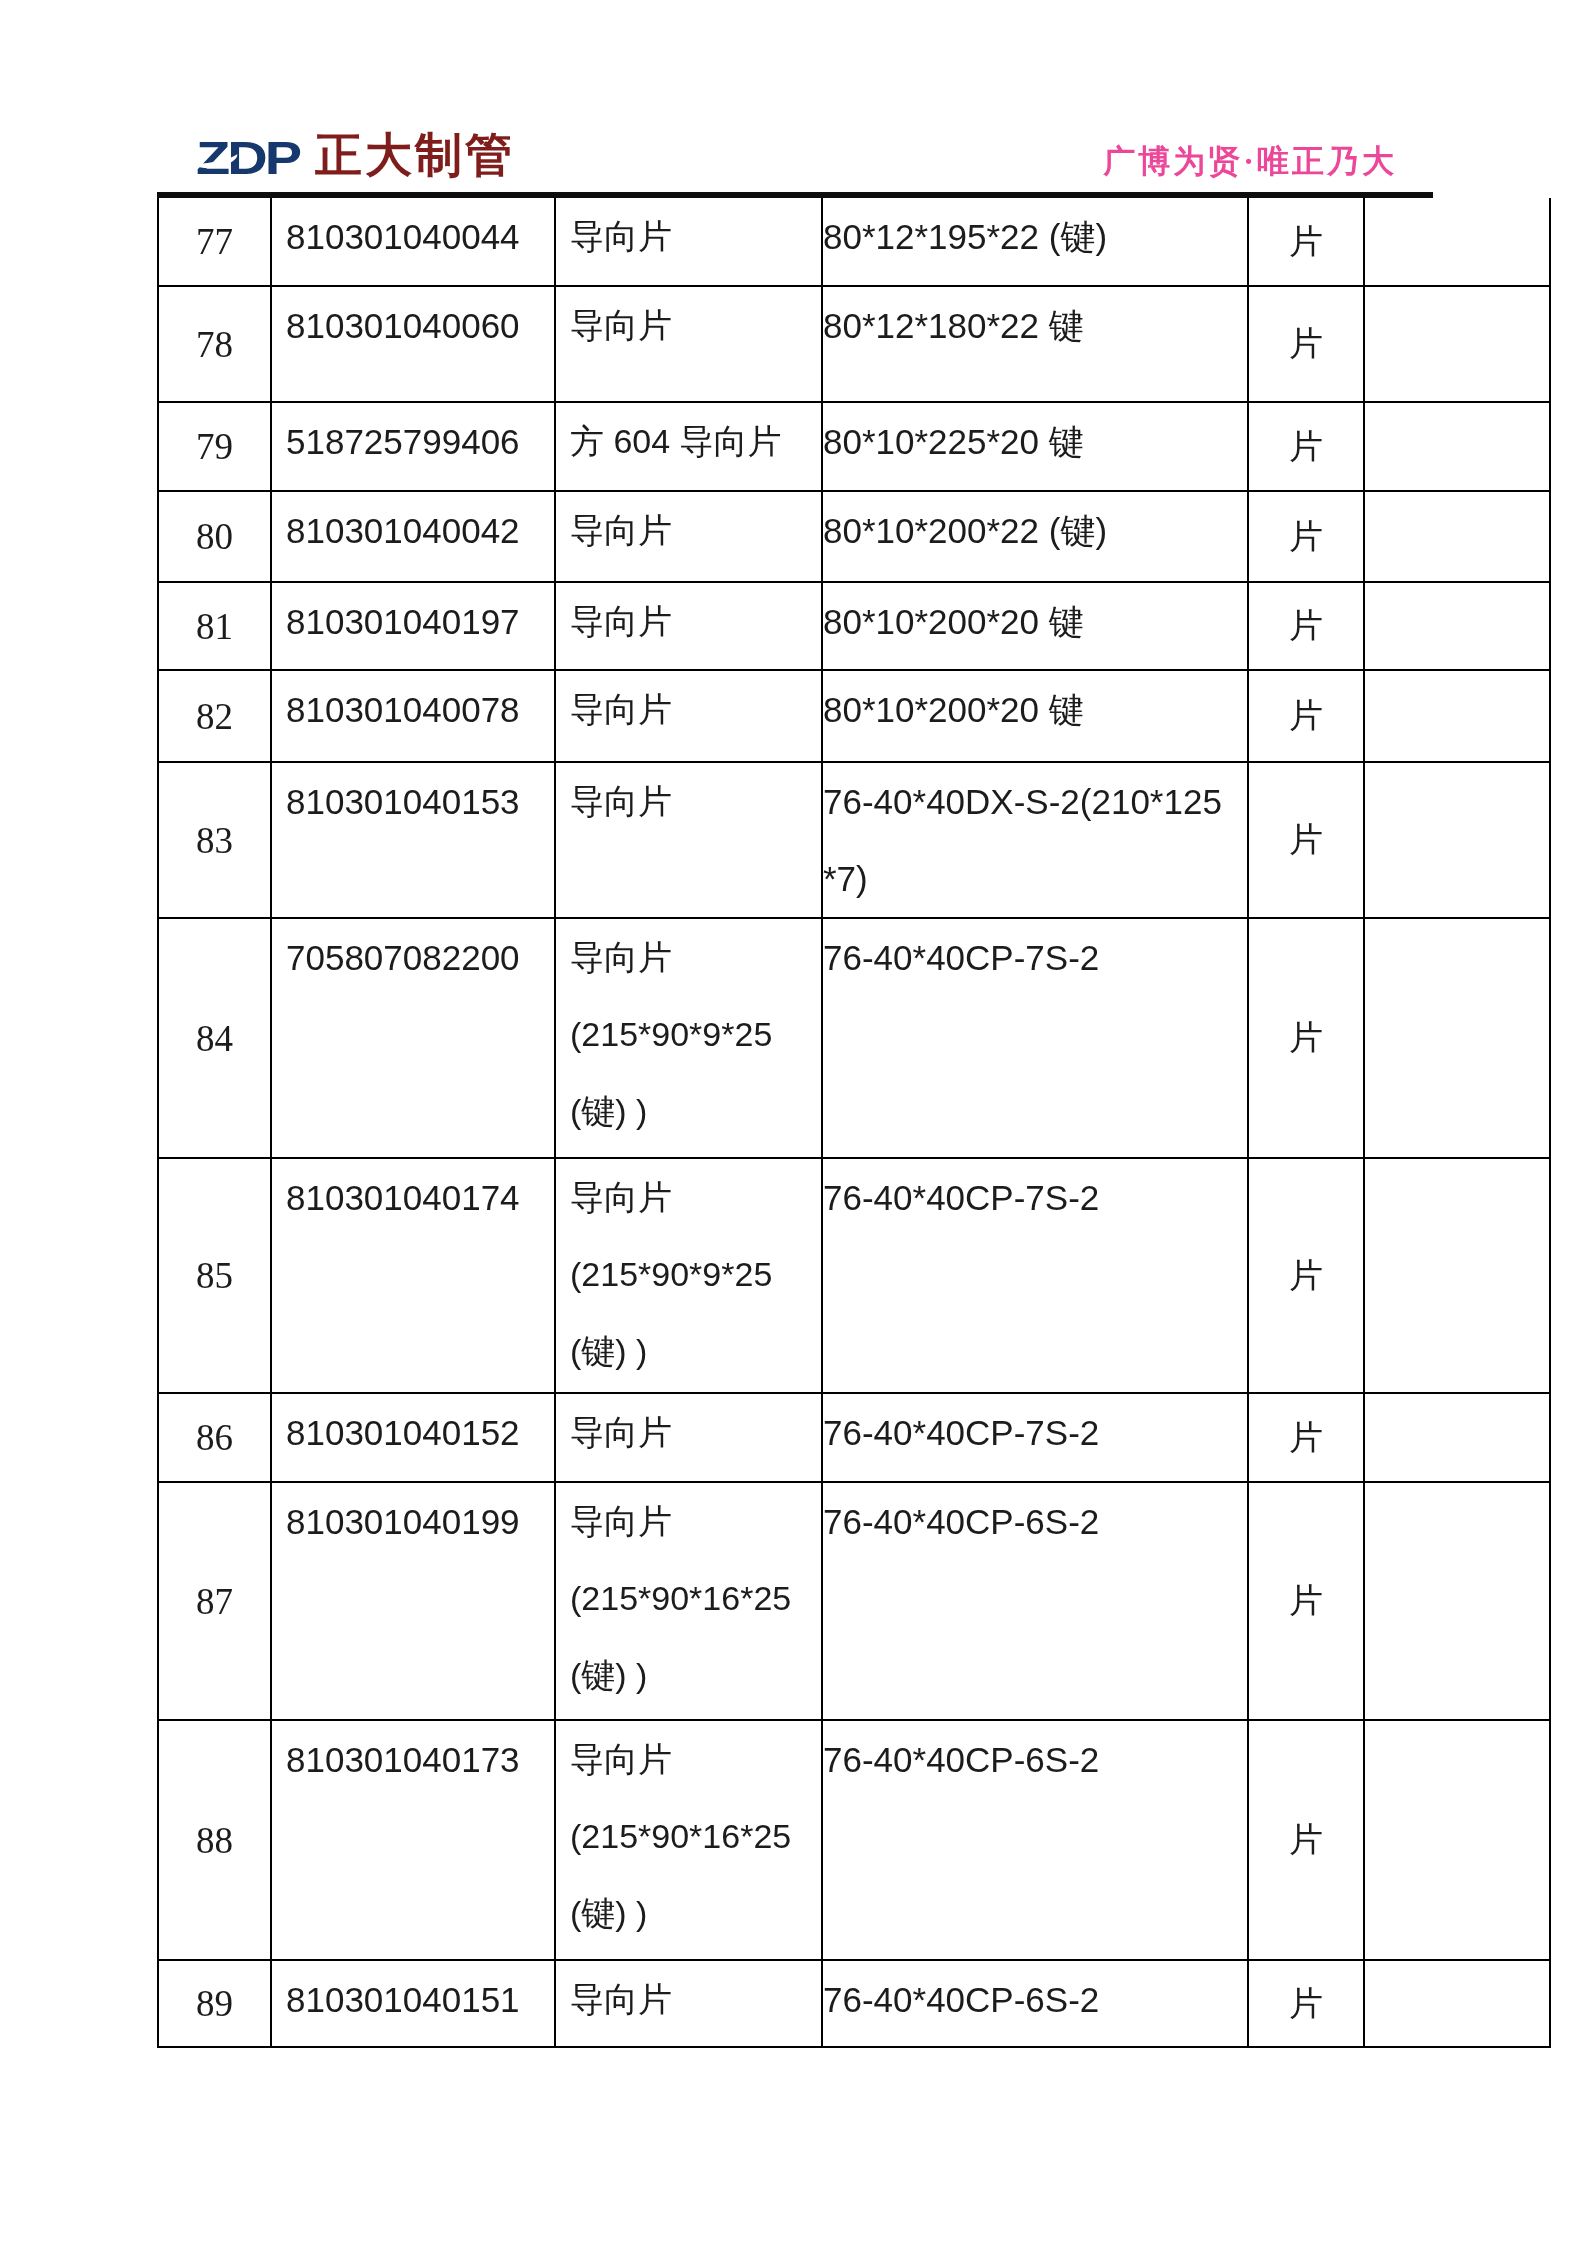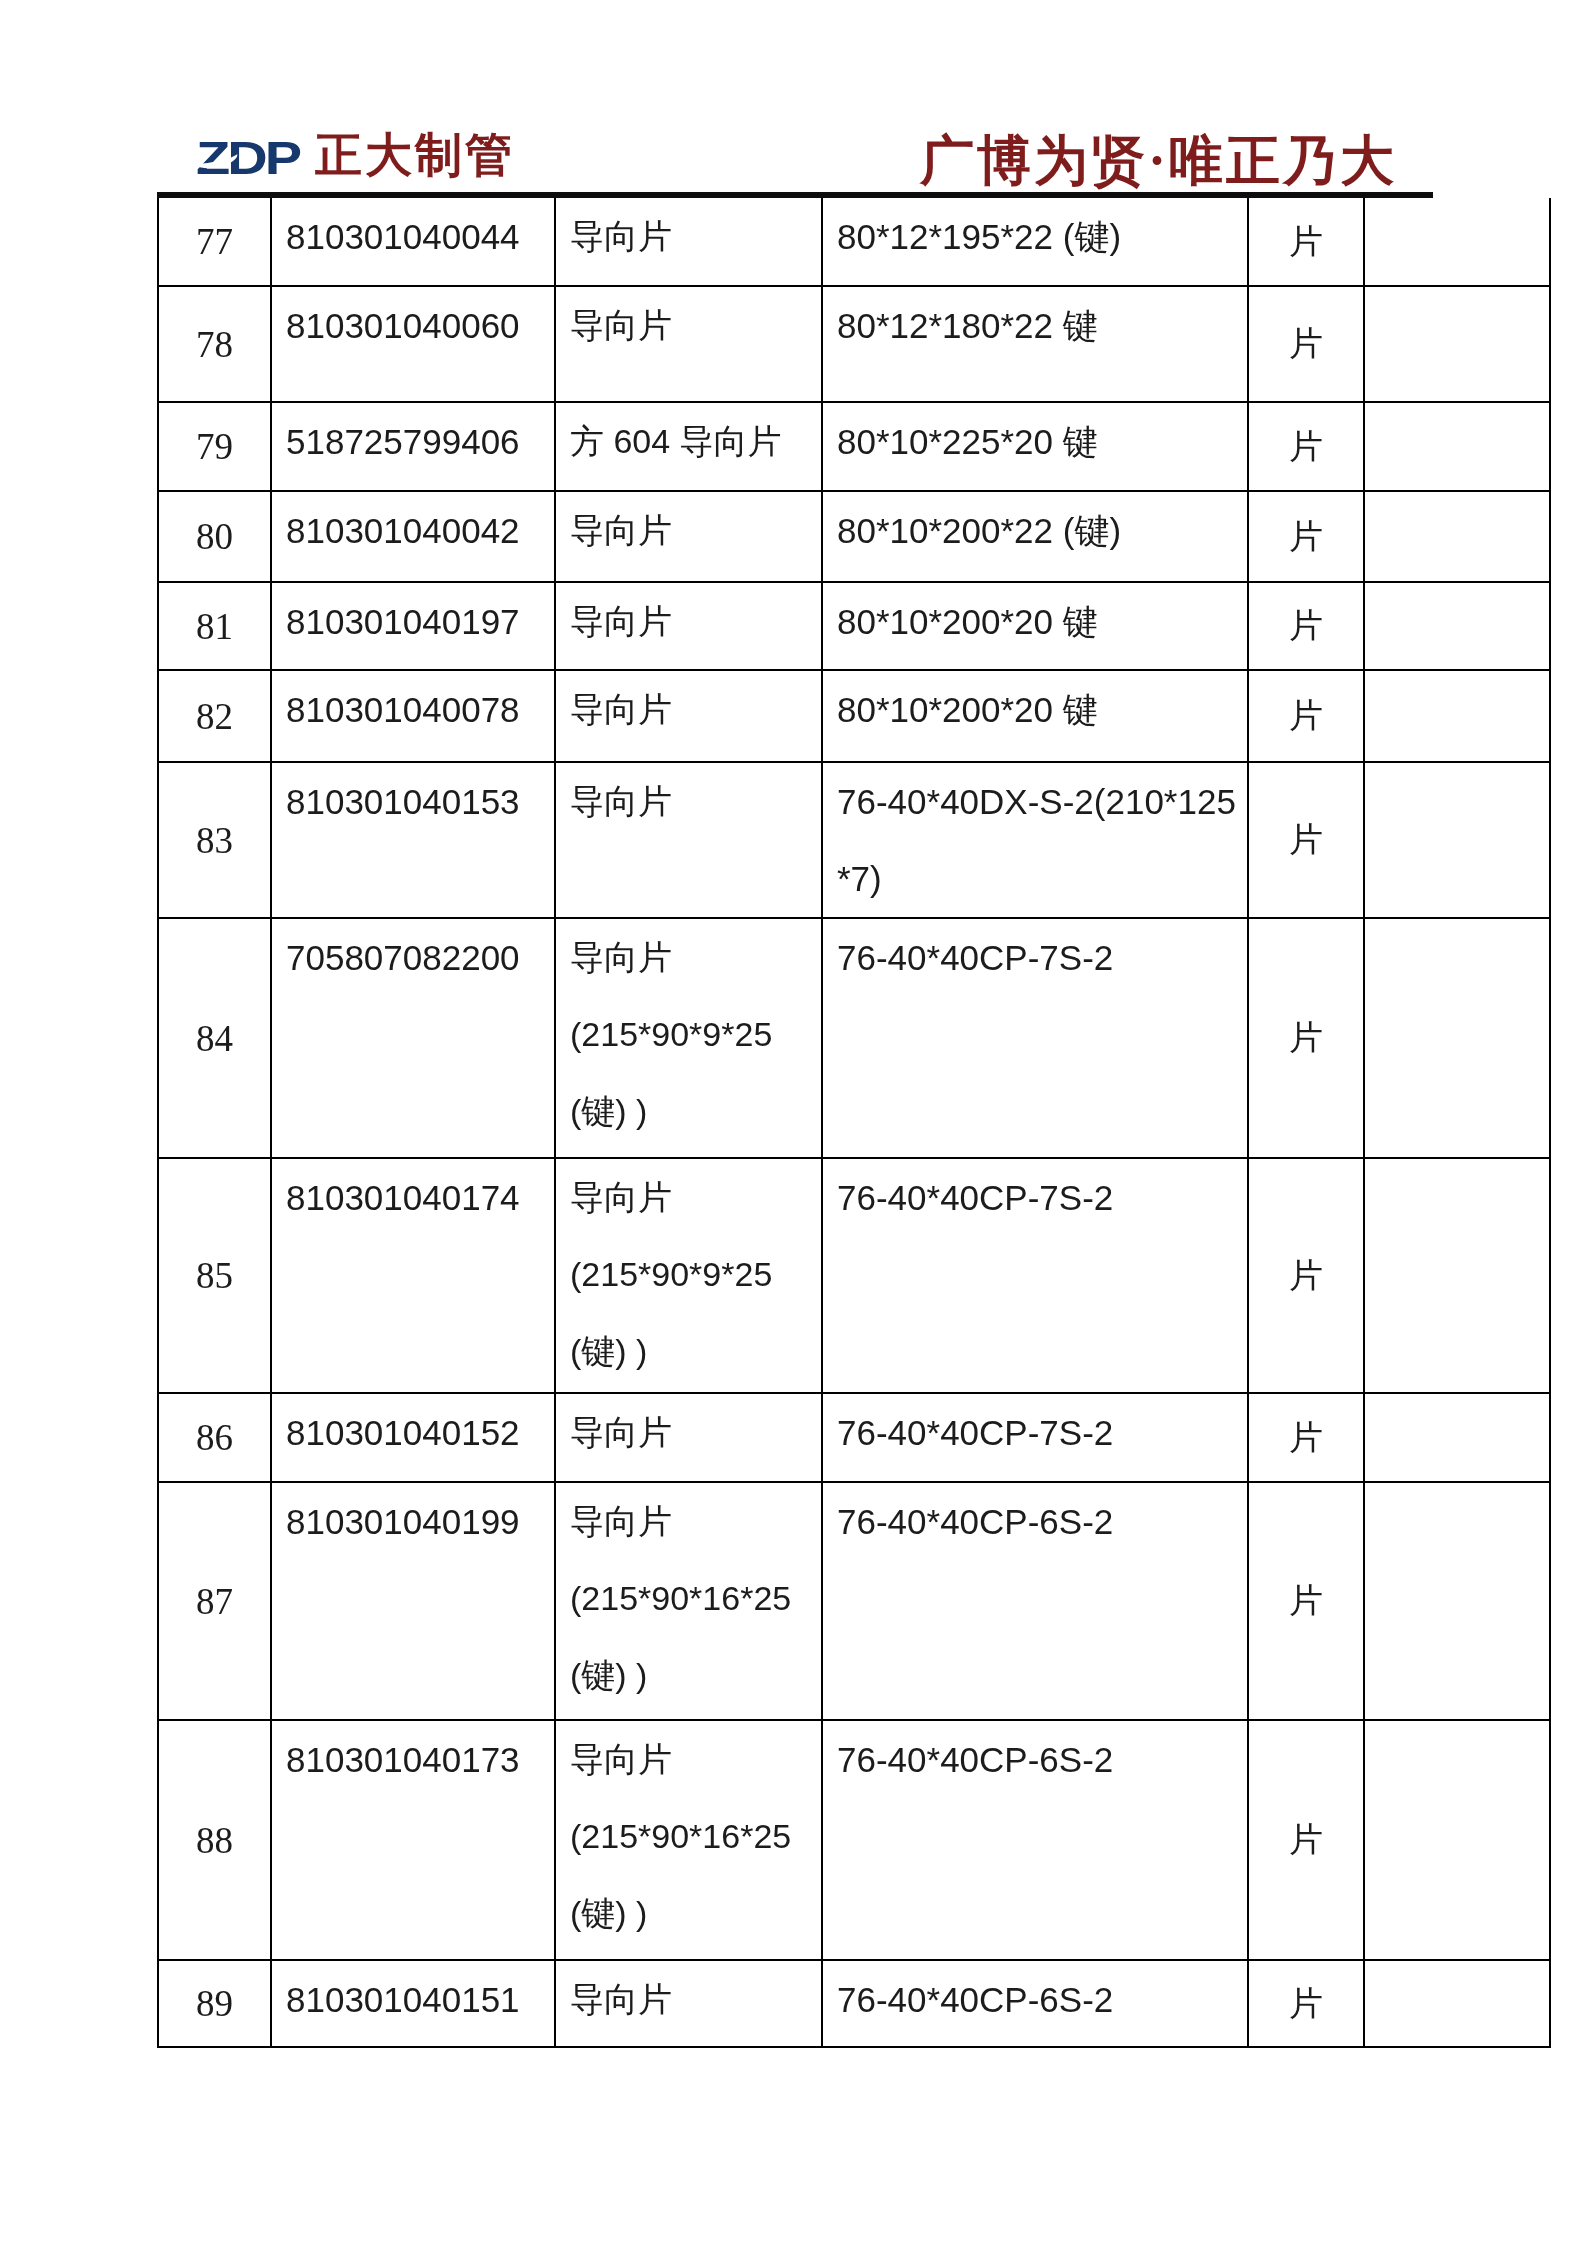--- a/index.html
+++ b/index.html
@@ -19,35 +19,35 @@
     border-bottom:7px solid #ffffff;border-radius:50%;transform:rotate(-14deg);
     pointer-events:none;
   }
   .logo-company{
     font-family:"Liberation Sans",sans-serif;font-weight:700;font-size:47px;
     line-height:47px;color:#7f1d1d;letter-spacing:3px;
   }
   .motto{
     position:absolute;top:138px;right:190px;
     font-family:"Liberation Serif","DejaVu Serif",serif;font-weight:600;
-    font-size:54px;line-height:46px;color:#7f1d1d;letter-spacing:3px;white-space:nowrap;
+    font-size:32px;line-height:46px;color:#ec4899;letter-spacing:3px;white-space:nowrap;
   }
   .header-rule{position:absolute;left:157px;top:192px;width:1276px;height:6px;background:#0d0d0d;}
   
   .doc-table{position:absolute;left:157px;top:198px;border-left:2px solid #000;}
   .tr{display:flex;}
   .td{
     box-sizing:border-box;border-right:2px solid #000;border-bottom:2px solid #000;
     overflow:hidden;
   }
   .c-no   {width:113px;display:flex;align-items:center;justify-content:center;
            font-family:"Liberation Serif","DejaVu Serif",serif;font-size:37px;}
   .c-code {width:284px;padding-left:14px;font-size:35px;line-height:77px;}
   .c-name {width:267px;padding-left:14px;font-size:34px;line-height:77px;}
-  .c-spec {width:426px;padding-left:14px;font-size:35px;line-height:77px;}
+  .c-spec {width:426px;font-size:35px;line-height:77px;}
   .c-unit {width:116px;display:flex;align-items:center;justify-content:center;font-size:34px;}
   .c-empty{width:186px;}
   .ln{white-space:nowrap;}
   
   .page-footer{
     position:absolute;top:2058px;left:0;width:100%;text-align:right;
     font-family:"Liberation Serif","DejaVu Serif",serif;font-size:30px;color:#222;margin-left:36px;
   }
 </style>
 </head>

